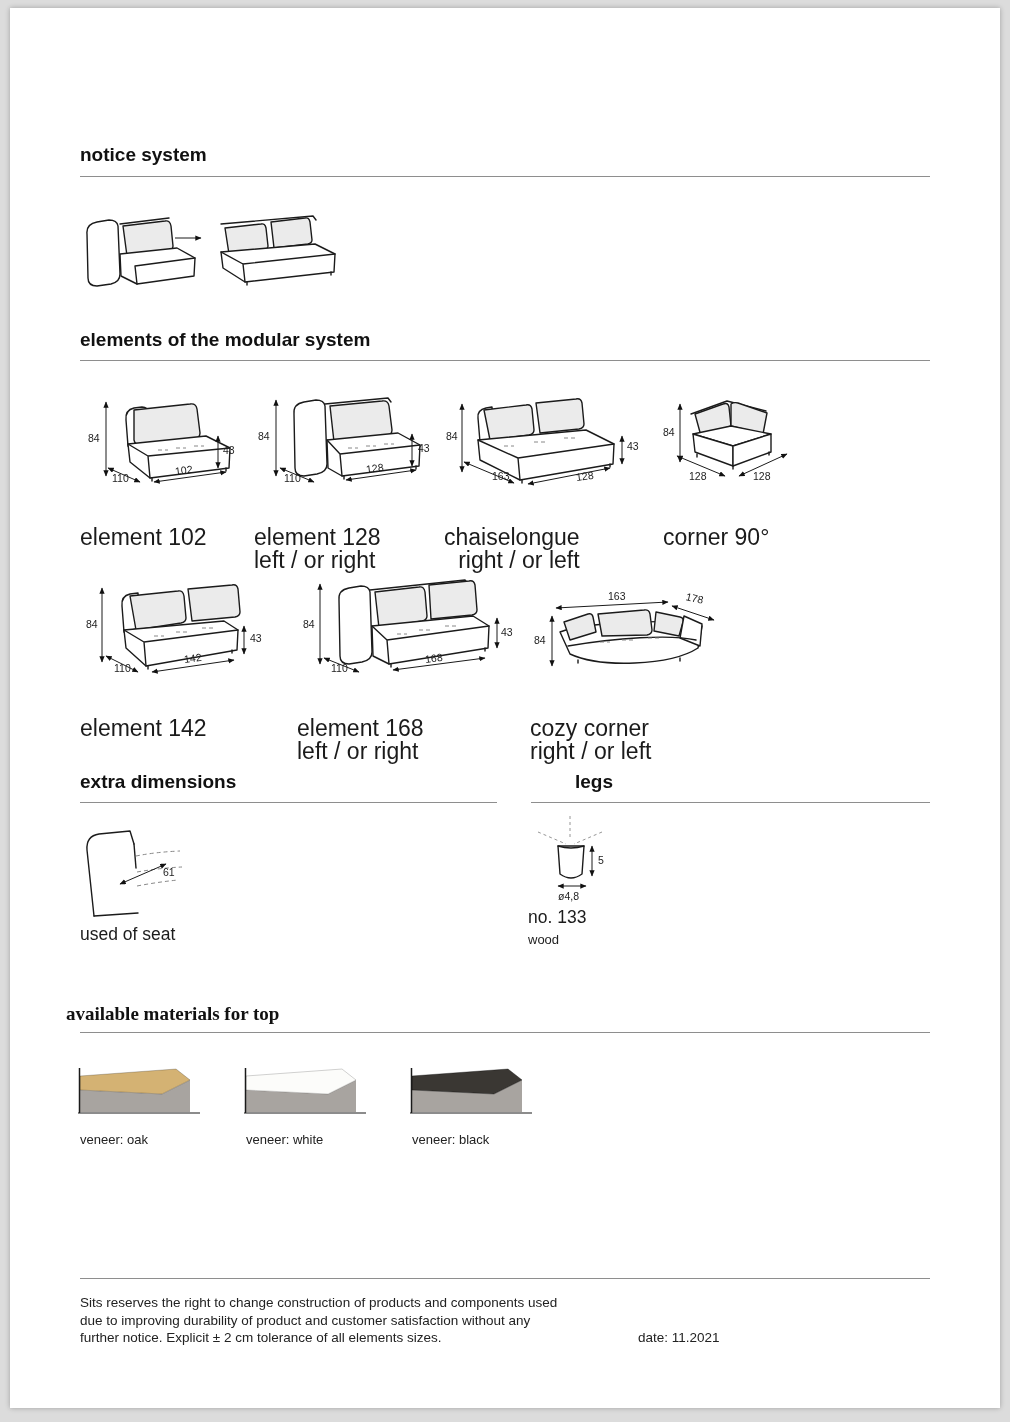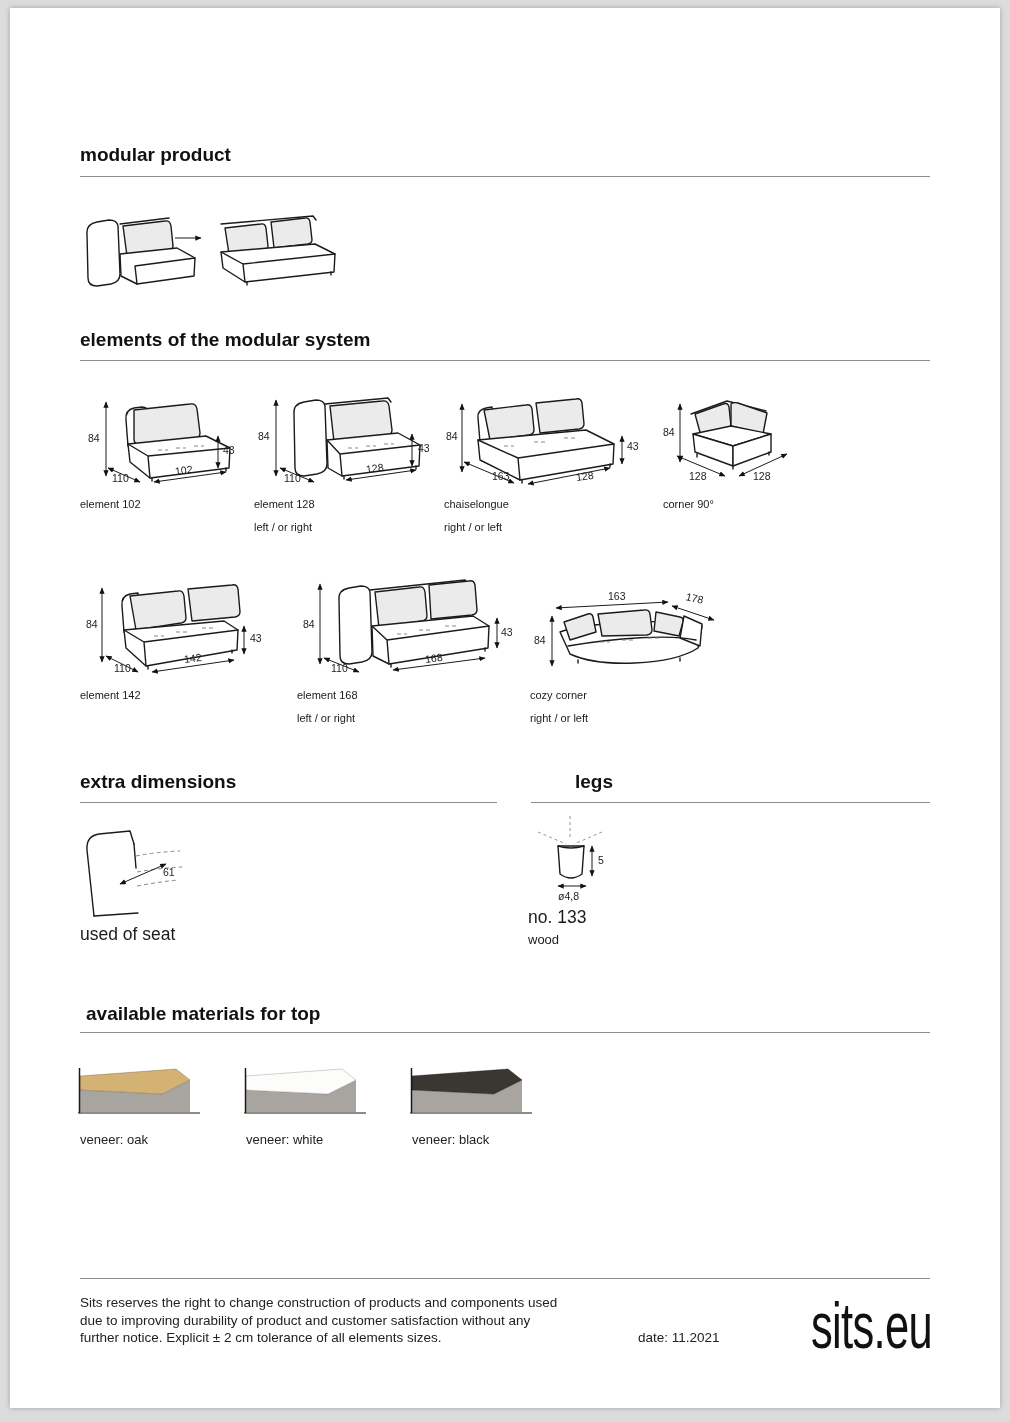--- a/index.html
+++ b/index.html
@@ -3,21 +3,21 @@
 <meta charset="utf-8">
 <style>
   html,body{margin:0;padding:0;background:#dcdcdc;font-family:"Liberation Sans","DejaVu Sans",sans-serif;}
   body{width:1010px;height:1422px;position:relative;overflow:hidden;}
   .page{position:absolute;left:10px;top:8px;width:990px;height:1400px;background:#ffffff;
         box-shadow:0 0 5px rgba(0,0,0,.28);}
   .abs{position:absolute;}
   .sec-title{position:absolute;font-size:19px;font-weight:bold;color:#111;white-space:nowrap;}
   .rule{position:absolute;height:1px;background:#8e8e8e;}
   .el-card{position:absolute;}
-  .el-label{position:absolute;left:0;font-size:11px;line-height:23px;color:#1b1b1b;white-space:nowrap;}
+  .el-label{position:absolute;left:0;font-size:23px;line-height:23px;color:#1b1b1b;white-space:nowrap;margin-top:33px;}
   .dim{position:absolute;font-size:10.5px;color:#1d1d1d;white-space:nowrap;}
   .rot{transform:rotate(-7deg);}
   .rotp{transform:rotate(13deg);}
   .ln{fill:none;stroke:#1b1b1b;stroke-width:1.4;stroke-linejoin:round;stroke-linecap:round;}
   .wh{fill:#ffffff;stroke:#1b1b1b;stroke-width:1.4;stroke-linejoin:round;}
   .cu{fill:#ebebeb;stroke:#1b1b1b;stroke-width:1.4;stroke-linejoin:round;}
   .ds{fill:none;stroke:#7a7a7a;stroke-width:0.9;stroke-dasharray:4 3;}
   .gd{fill:none;stroke:#8a8a8a;stroke-width:0.9;stroke-dasharray:3 3;}
   .thin{stroke:#1b1b1b;stroke-width:1;fill:none;}
   .small-label{position:absolute;font-size:13px;color:#222;white-space:nowrap;}
@@ -35,21 +35,21 @@
 <svg width="0" height="0" style="position:absolute">
   <defs>
     <marker id="ah" viewBox="0 0 8 8" markerWidth="7" markerHeight="7" refX="6.5" refY="3" orient="auto-start-reverse" markerUnits="userSpaceOnUse">
       <path d="M0,0 L7,3 L0,6 Z" fill="#111"></path>
     </marker>
   </defs>
 </svg>
 
 <div class="page">
 
-  <div class="sec-title" style="left:70px;top:136px;">modular product</div>
+  <div class="sec-title" style="left:70px;top:136px;">notice system</div>
   <div class="rule" style="left:70px;top:168px;width:850px;"></div>
 
   <svg class="abs" style="left:65px;top:196px;" width="280" height="96" viewBox="0 0 280 96">
     <path class="wh" d="M12,30 Q11,20 22,18 L34,16 Q42,16 43,22 L45,70 Q45,78 36,80 L22,82 Q13,82 13,74 Z"></path>
     <path class="ln" d="M45,20 L94,14"></path>
     <path class="cu" d="M48,22 L90,17 Q95,16 96,22 L98,42 Q98,46 93,47 L52,52 Z"></path>
     <path class="wh" d="M45,50 L102,44 L120,54 L119,72 L62,80 L46,72 Z"></path>
     <path class="ln" d="M60,62 L120,54 M60,62 L62,80"></path>
     <line class="thin" x1="100" y1="34" x2="126" y2="34" marker-end="url(#ah)"></line>
     <path class="ln" d="M146,20 L238,12 L241,16"></path>
@@ -121,21 +121,21 @@
       <path class="ds" d="M60,58 h10 M90,54 h12 M120,50 h12"></path>
       <path class="ln" d="M78,92 v3 M166,76 v3"></path>
       <line class="thin" x1="178" y1="48" x2="178" y2="76" marker-start="url(#ah)" marker-end="url(#ah)"></line>
       <line class="thin" x1="20" y1="74" x2="70" y2="95" marker-start="url(#ah)" marker-end="url(#ah)"></line>
       <line class="thin" x1="84" y1="96" x2="166" y2="80" marker-start="url(#ah)" marker-end="url(#ah)"></line>
     </svg>
     <span class="dim" style="left:2px;top:42px;">84</span>
     <span class="dim" style="left:183px;top:52px;">43</span>
     <span class="dim" style="left:48px;top:82px;">163</span>
     <span class="dim rot" style="left:132px;top:82px;">128</span>
-    <div class="el-label" style="top:105px;">
+    <div class="el-label" style="top:105px;text-align:right;">
       <span>chaiselongue</span><br>
       <span>right / or left</span>
     </div>
   </div>
 
   <div class="el-card" style="left:653px;top:380px;width:144px;height:160px;">
     <svg width="140" height="102" viewBox="0 0 140 102">
       <line class="thin" x1="17" y1="16" x2="17" y2="74" marker-start="url(#ah)" marker-end="url(#ah)"></line>
       <path class="ln" d="M28,26 L64,13 L103,23"></path>
       <path class="cu" d="M32,26 L60,16 Q65,14 66,19 L68,38 L38,48 Z"></path>
@@ -250,21 +250,21 @@
       <path class="ln" d="M32,32 Q45,36 58,32"></path>
       <line class="thin" x1="66" y1="32" x2="66" y2="62" marker-start="url(#ah)" marker-end="url(#ah)"></line>
       <line class="thin" x1="32" y1="72" x2="60" y2="72" marker-start="url(#ah)" marker-end="url(#ah)"></line>
     </svg>
     <span class="dim" style="left:72px;top:40px;">5</span>
     <span class="dim" style="left:32px;top:76px;">ø4,8</span>
   </div>
   <div class="name-label" style="left:518px;top:899px;">no. 133</div>
   <div class="small-label" style="left:518px;top:924px;">wood</div>
 
-  <div class="sec-title" style="left:76px;top:995px;">available materials for top</div>
+  <div class="sec-title" style="left:56px;top:995px;font-family:Liberation Serif, serif;">available materials for top</div>
   <div class="rule" style="left:70px;top:1024px;width:850px;"></div>
 
   <div class="swatch" style="left:68px;top:1048px;">
     <svg width="125" height="60" viewBox="0 0 125 60">
       <polygon points="2,34 84,38 112,24 112,56 2,56" fill="#a8a4a0"></polygon>
       <polygon points="2,20 98,13 112,24 84,38 2,34" stroke="rgba(0,0,0,0.22)" stroke-width="1" fill="#d4b273"></polygon>
       <line x1="1.5" y1="12" x2="1.5" y2="57" stroke="#1a1a1a" stroke-width="1.5"></line>
       <line x1="0" y1="57" x2="122" y2="57" stroke="#1a1a1a" stroke-width="1.2"></line>
     </svg>
   </div>
@@ -288,17 +288,14 @@
   <div class="small-label" style="left:236px;top:1124px;">veneer: white</div>
   <div class="small-label" style="left:402px;top:1124px;">veneer: black</div>
 
   <div class="rule" style="left:70px;top:1270px;width:850px;"></div>
   <div class="footer-text" style="left:70px;top:1286px;width:540px;">
     <span>Sits reserves the right to change construction of products and components used</span>
     <span>due to improving durability of product and customer satisfaction without any</span>
     <span>further notice. Explicit ± 2 cm tolerance of all elements sizes.</span>
   </div>
   <div class="footer-text" style="left:628px;top:1321px;">date: 11.2021</div>
-  <div class="logo" style="left:740px;top:1290px;width:182px;">
-    <span>sits.eu</span>
-  </div>
 
 </div>
 
 </body></html>

